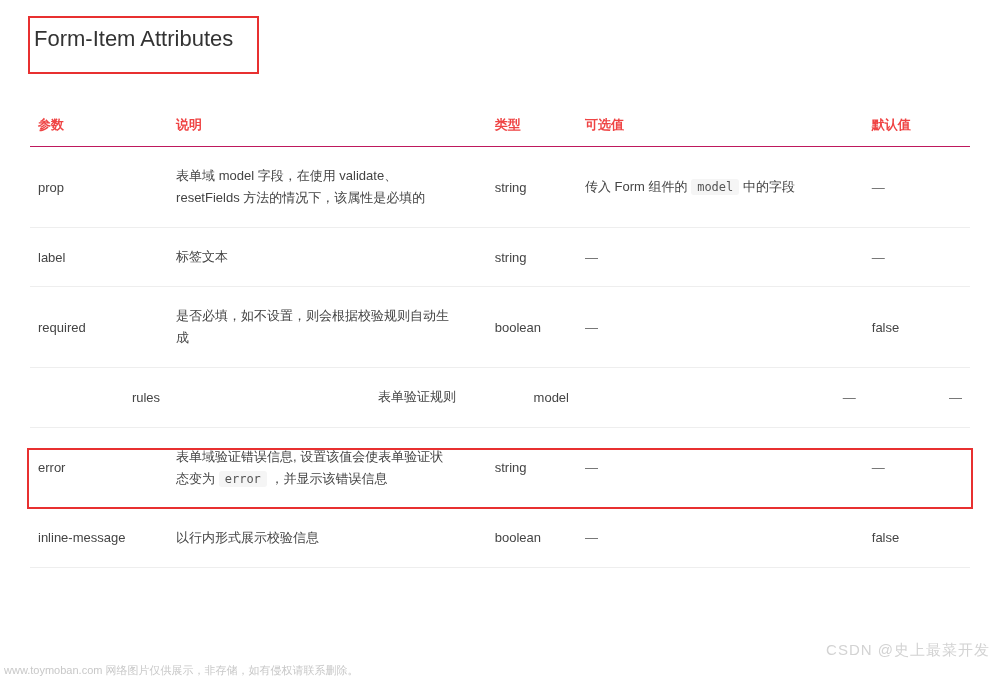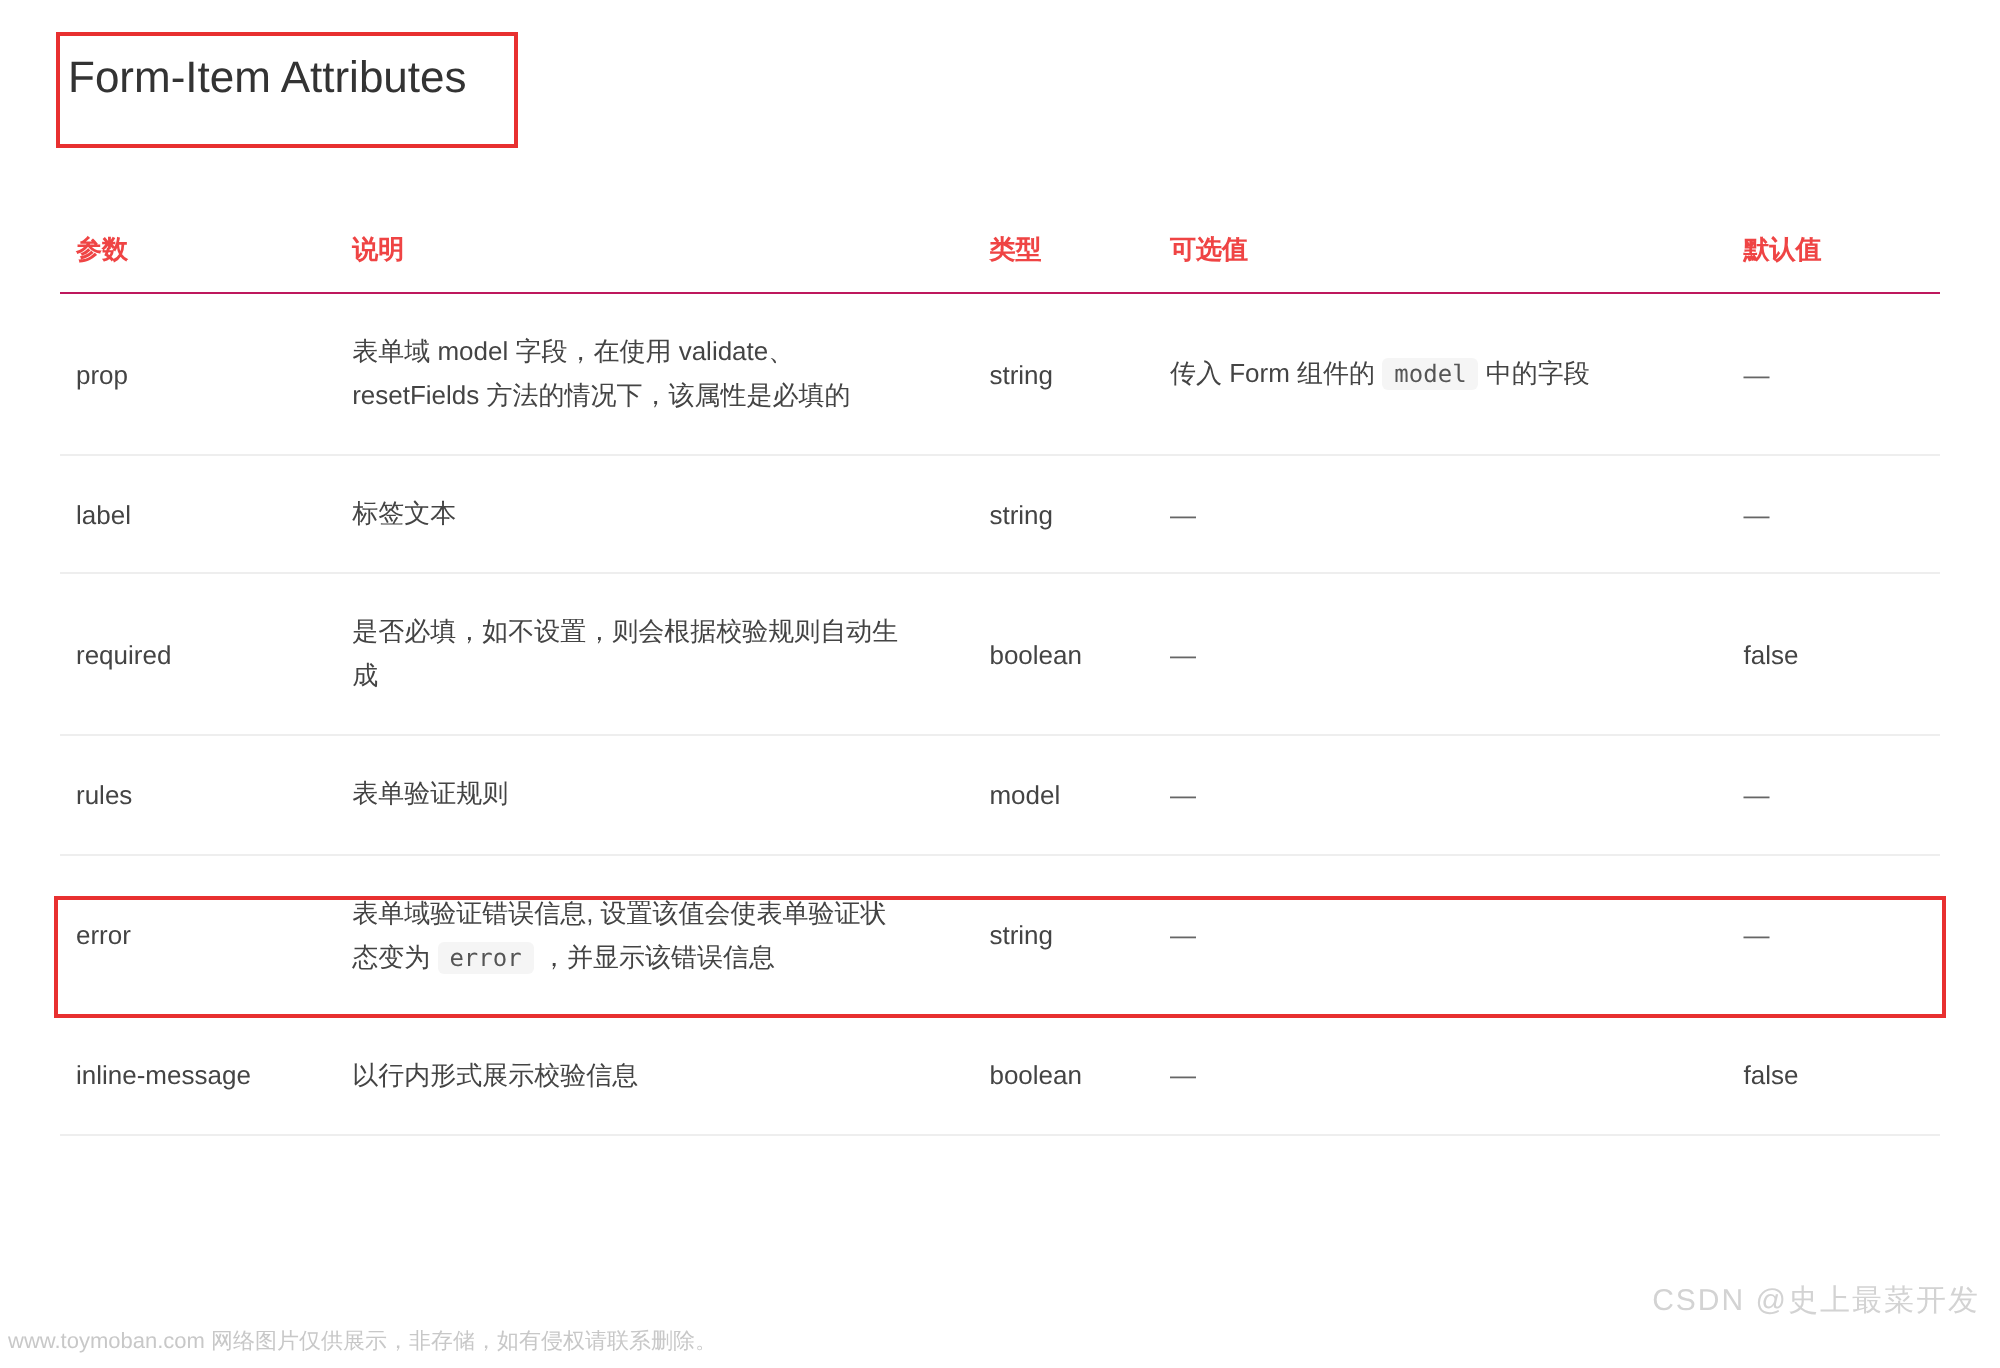--- a/index.html
+++ b/index.html
@@ -62,20 +62,21 @@
     .code-inline {
       background: #f5f5f5;
       padding: 1px 6px;
       border-radius: 3px;
       font-family: monospace;
       font-size: 12px;
       color: #555;
     }
     .highlight-row {
       position: relative;
+      text-align: right;
     }
     .highlight-border {
       position: absolute;
       border: 2px solid #e83030;
       left: 28px;
       right: 28px;
       height: 54px;
       pointer-events: none;
       z-index: 5;
     }

